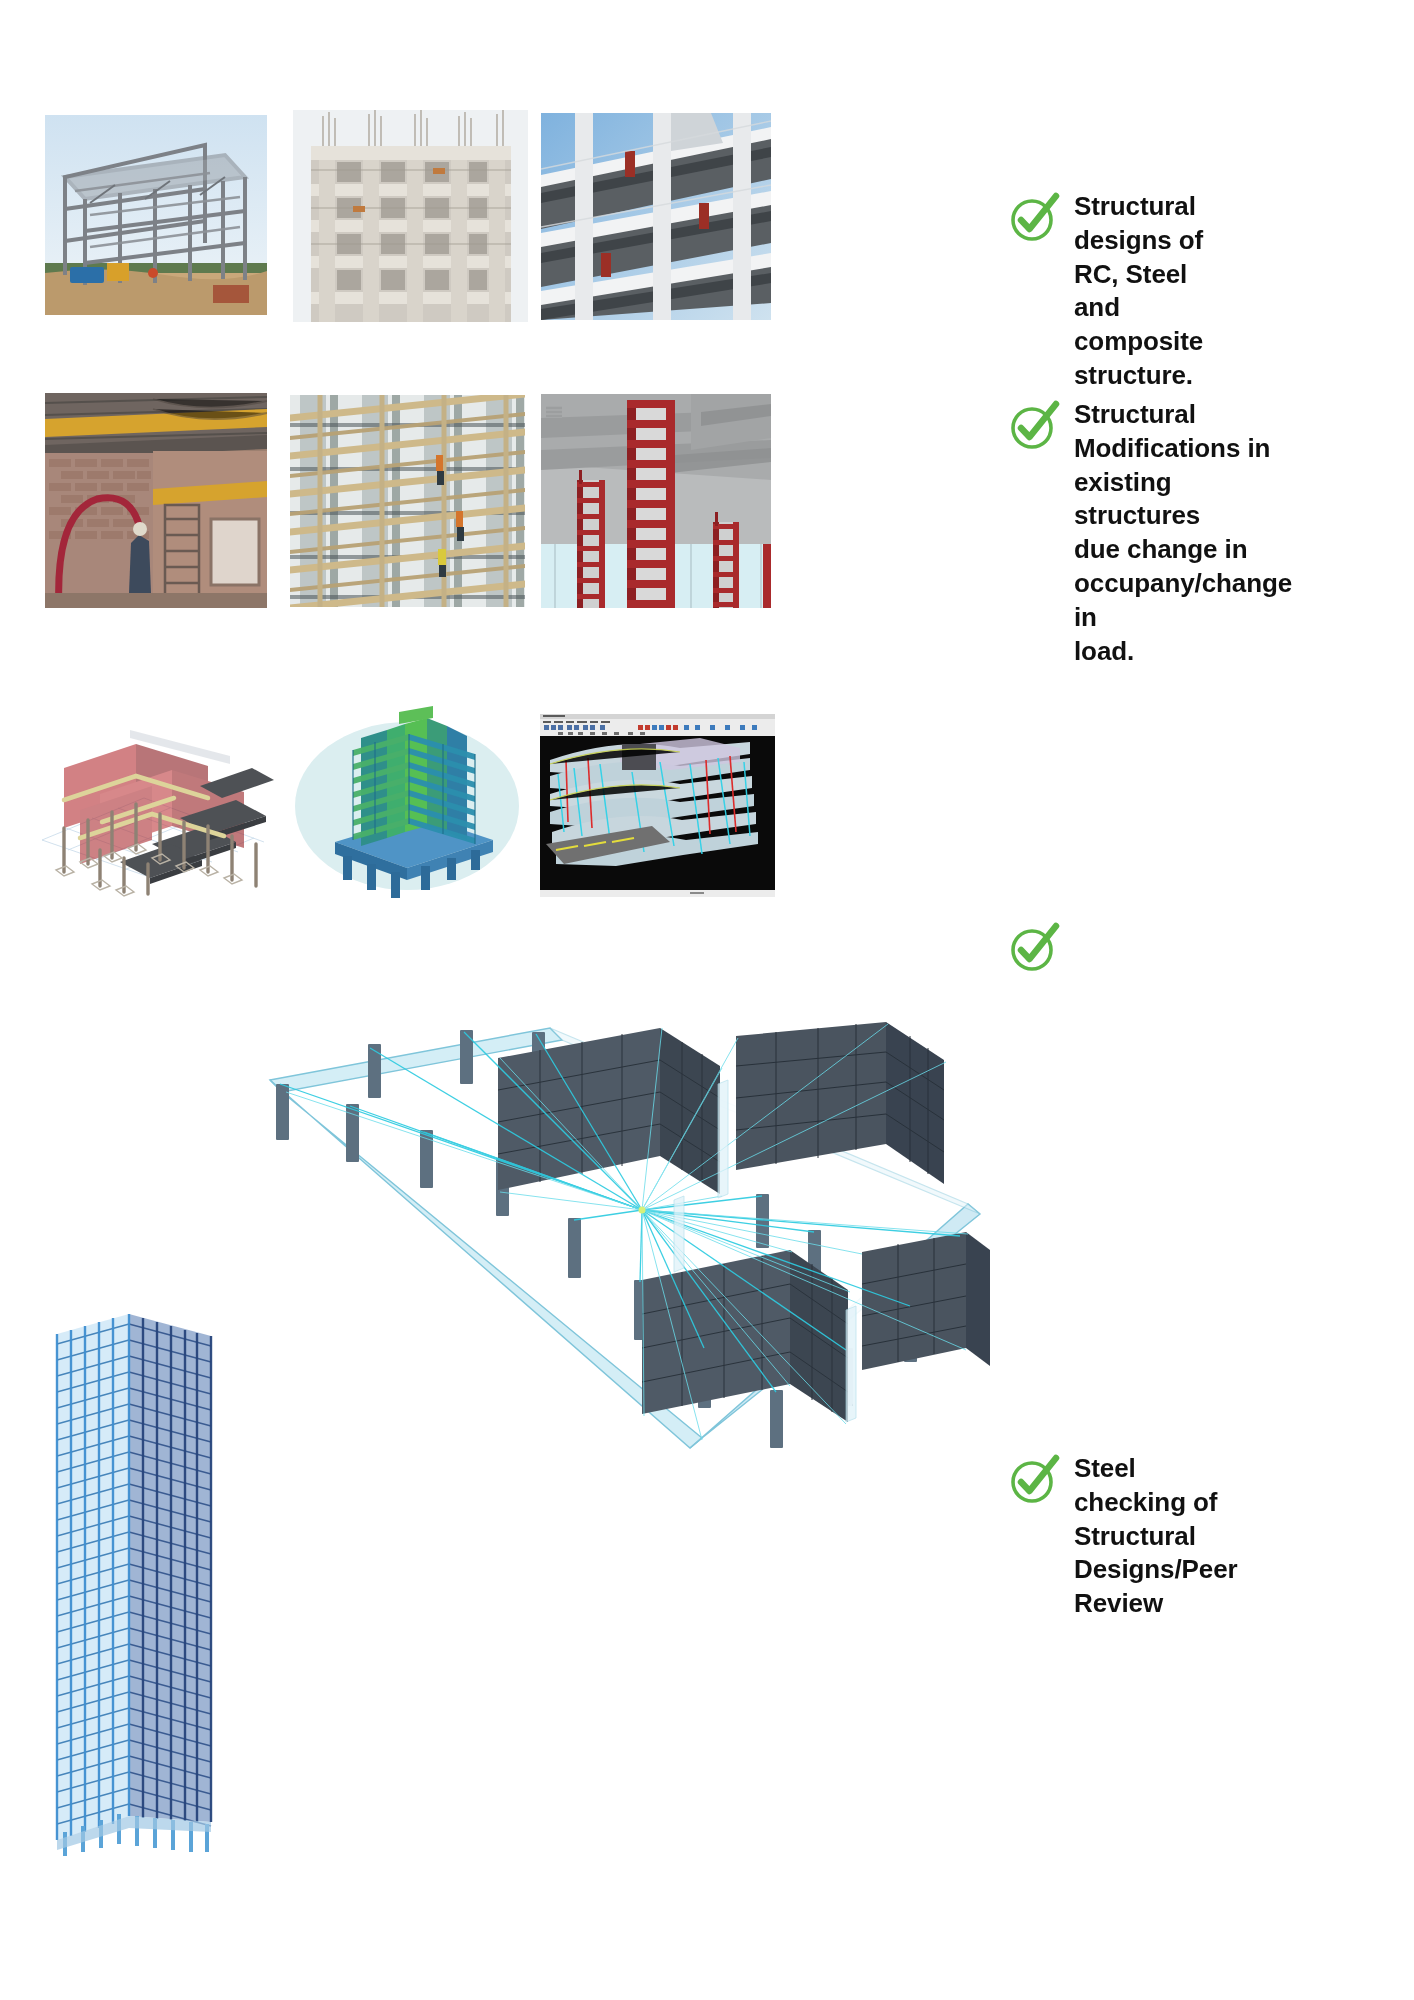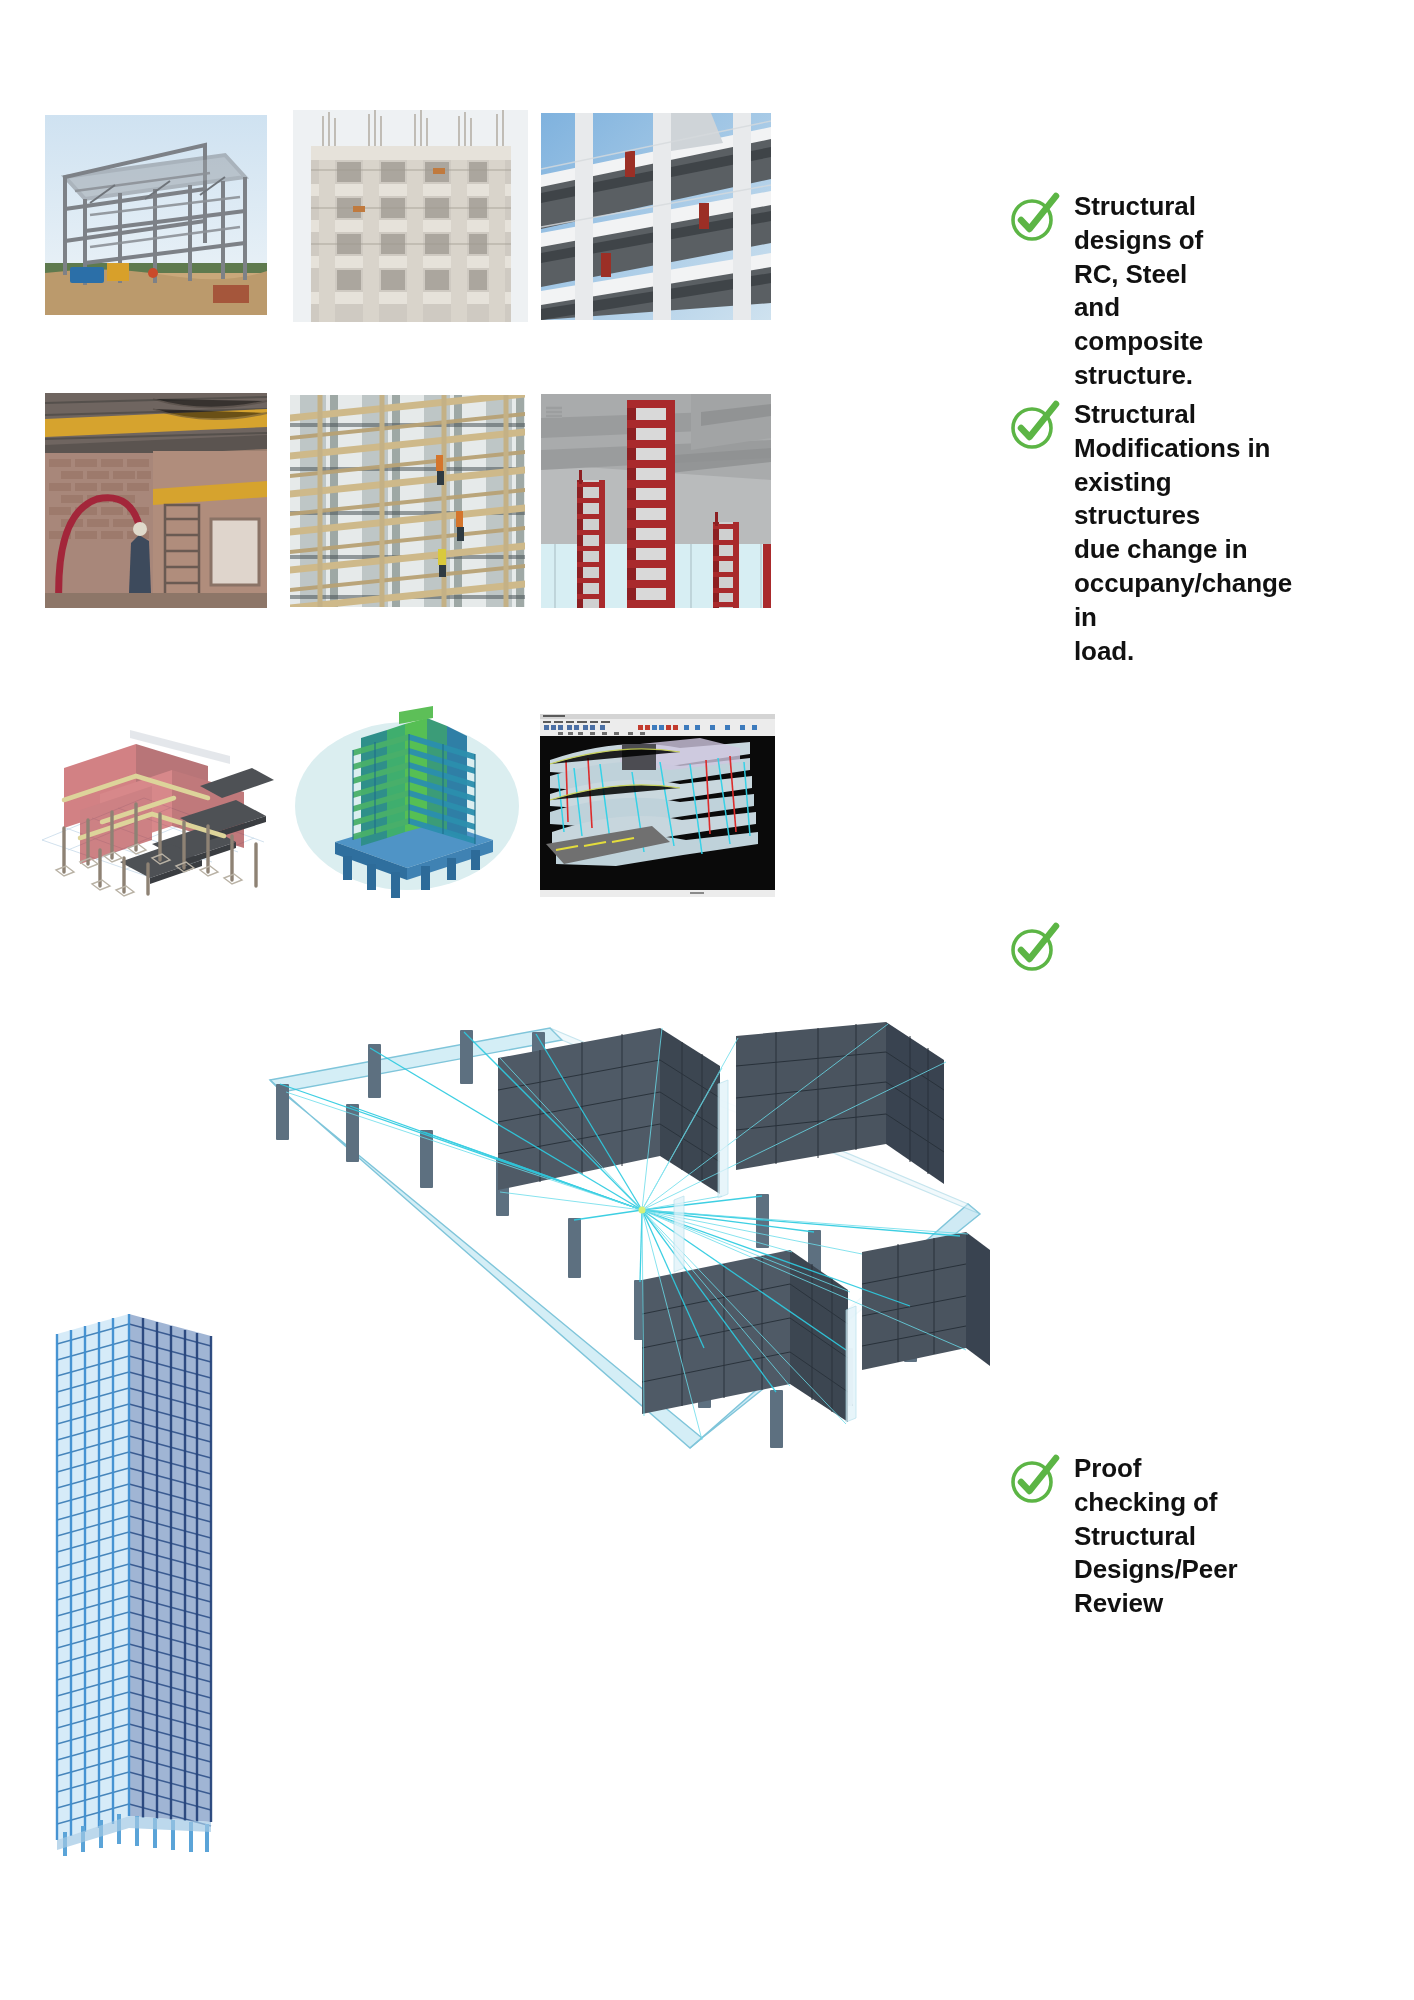--- a/index.html
+++ b/index.html
@@ -946,20 +946,20 @@
       </svg>
     </div>
 
     <div class="bullet" style="left:1008px; top:1452px;">
       <span class="check-icon">
         <svg viewBox="0 0 52 52">
           <circle cx="24" cy="28" r="19" fill="none" stroke="#5cb545" stroke-width="3.6"></circle>
           <path d="M13 28 L21.5 37 L48 4" fill="none" stroke="#5cb545" stroke-width="6.5" stroke-linecap="round" stroke-linejoin="round"></path>
         </svg>
       </span>
-      <span class="bullet-text">Proof checking of
+      <span class="bullet-text">Steel checking of
 Structural
 Designs/Peer
 Review</span>
     </div>
   </div>
 
 </div>
 
 </body></html>

